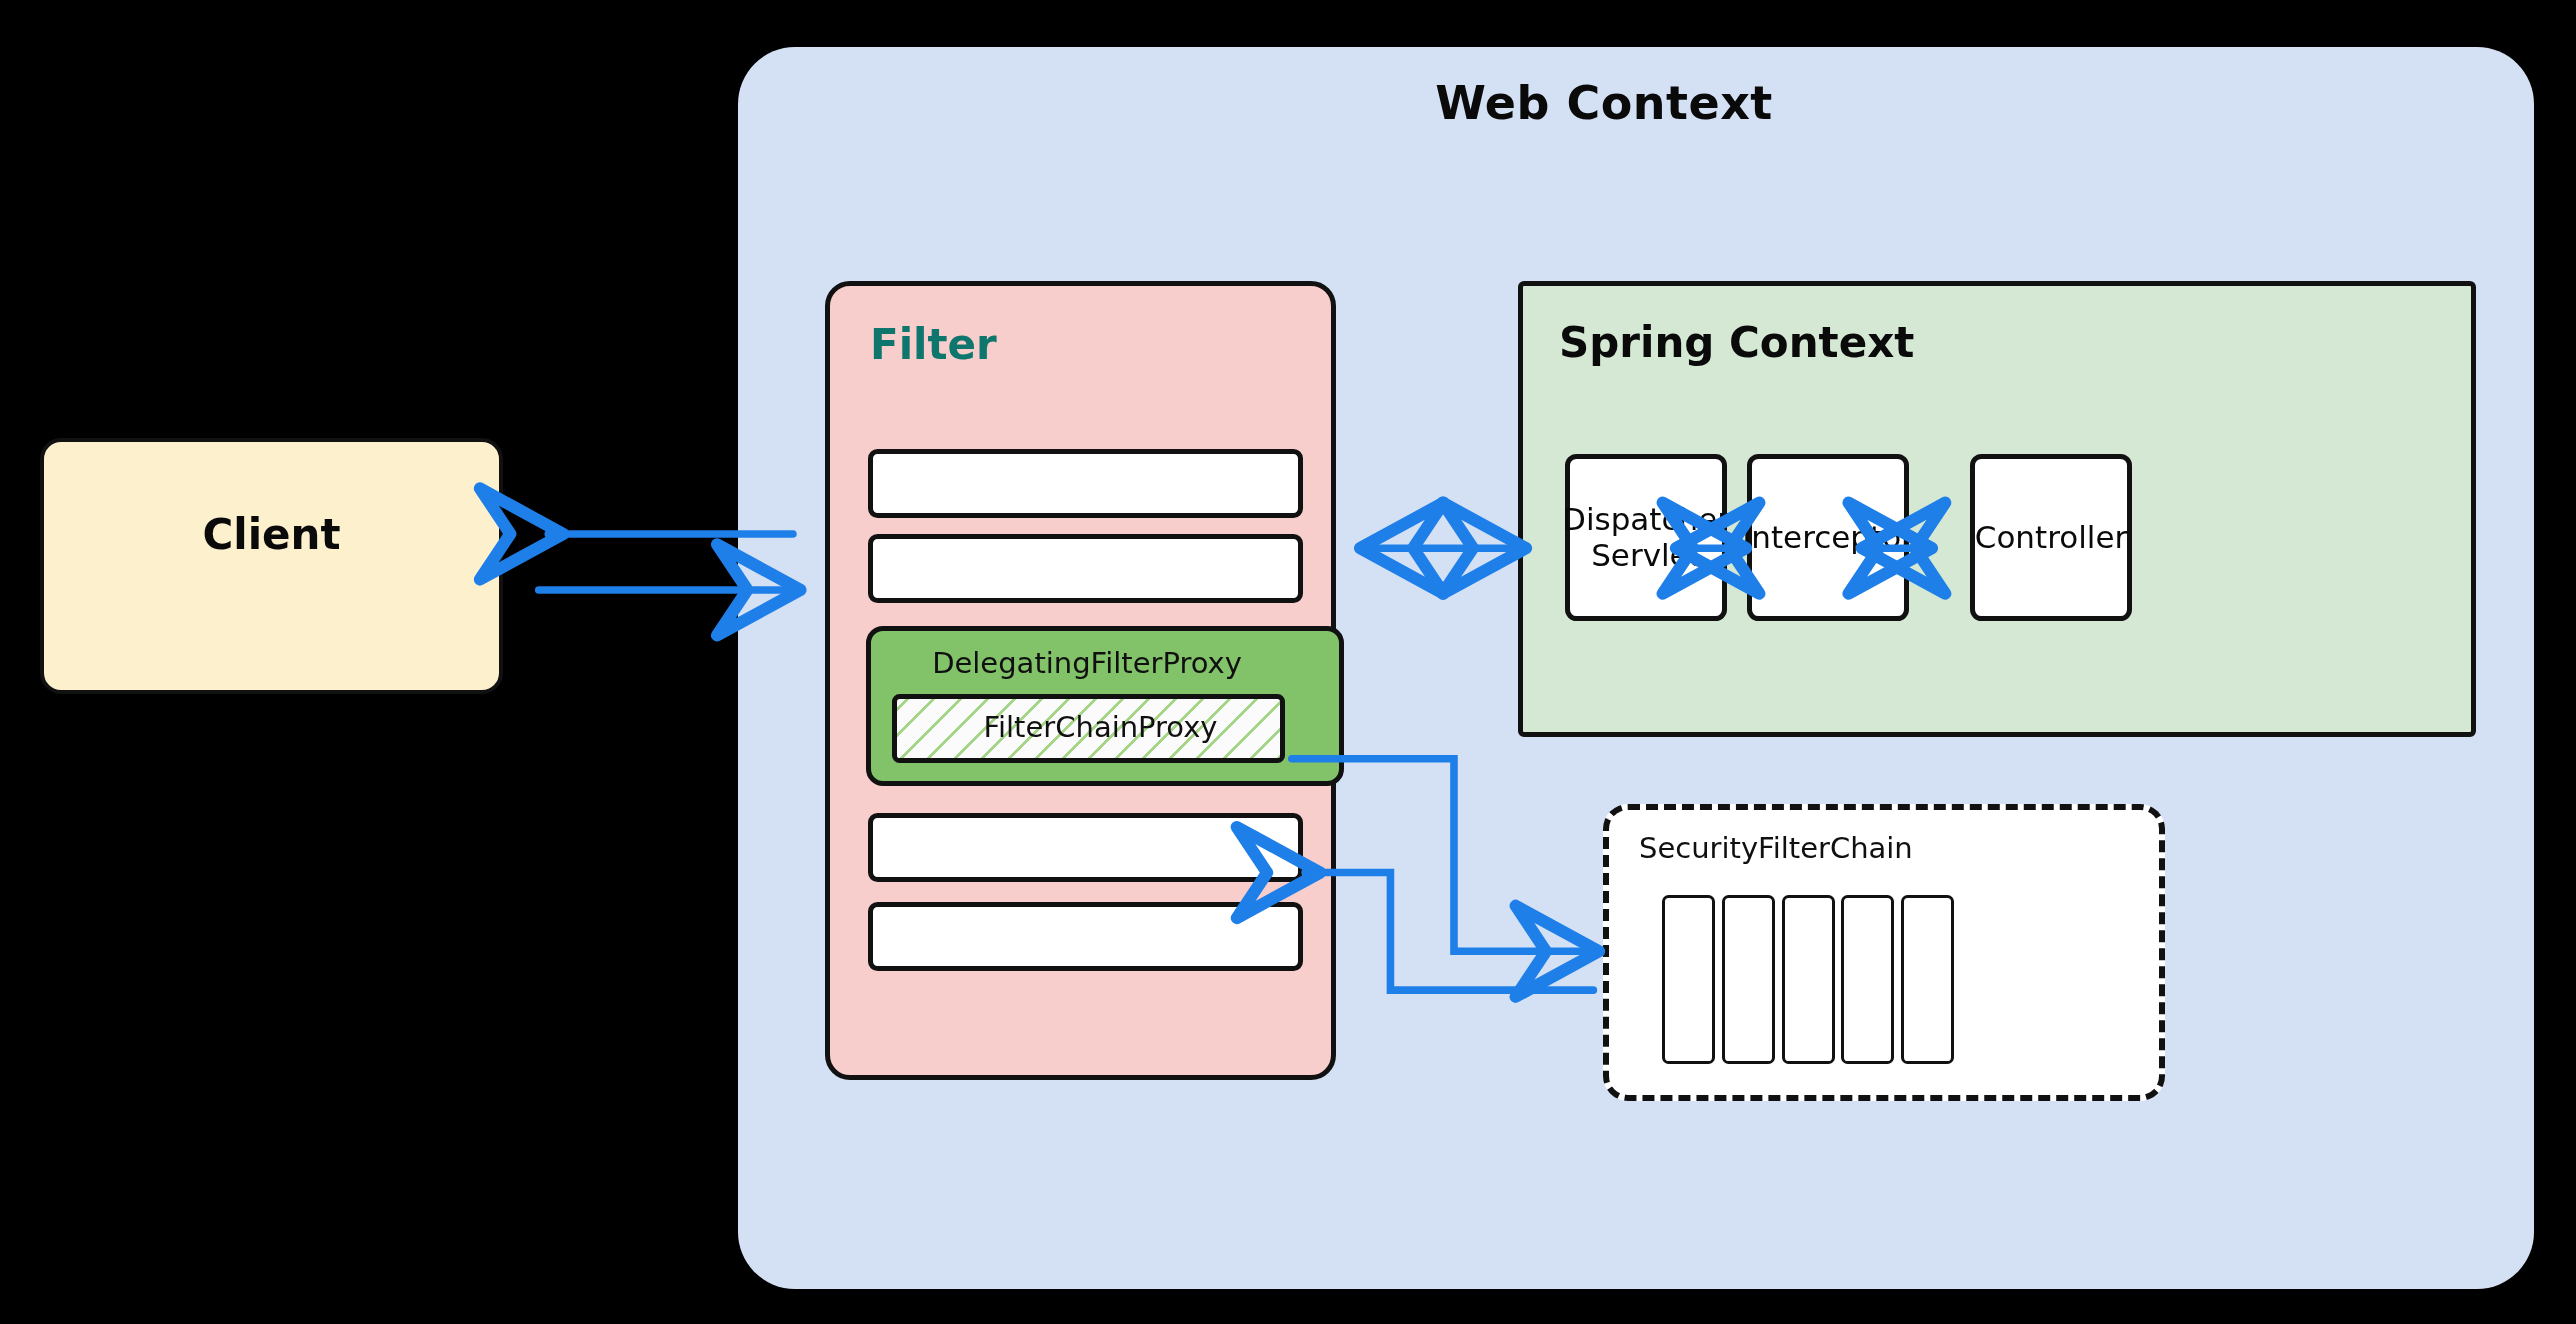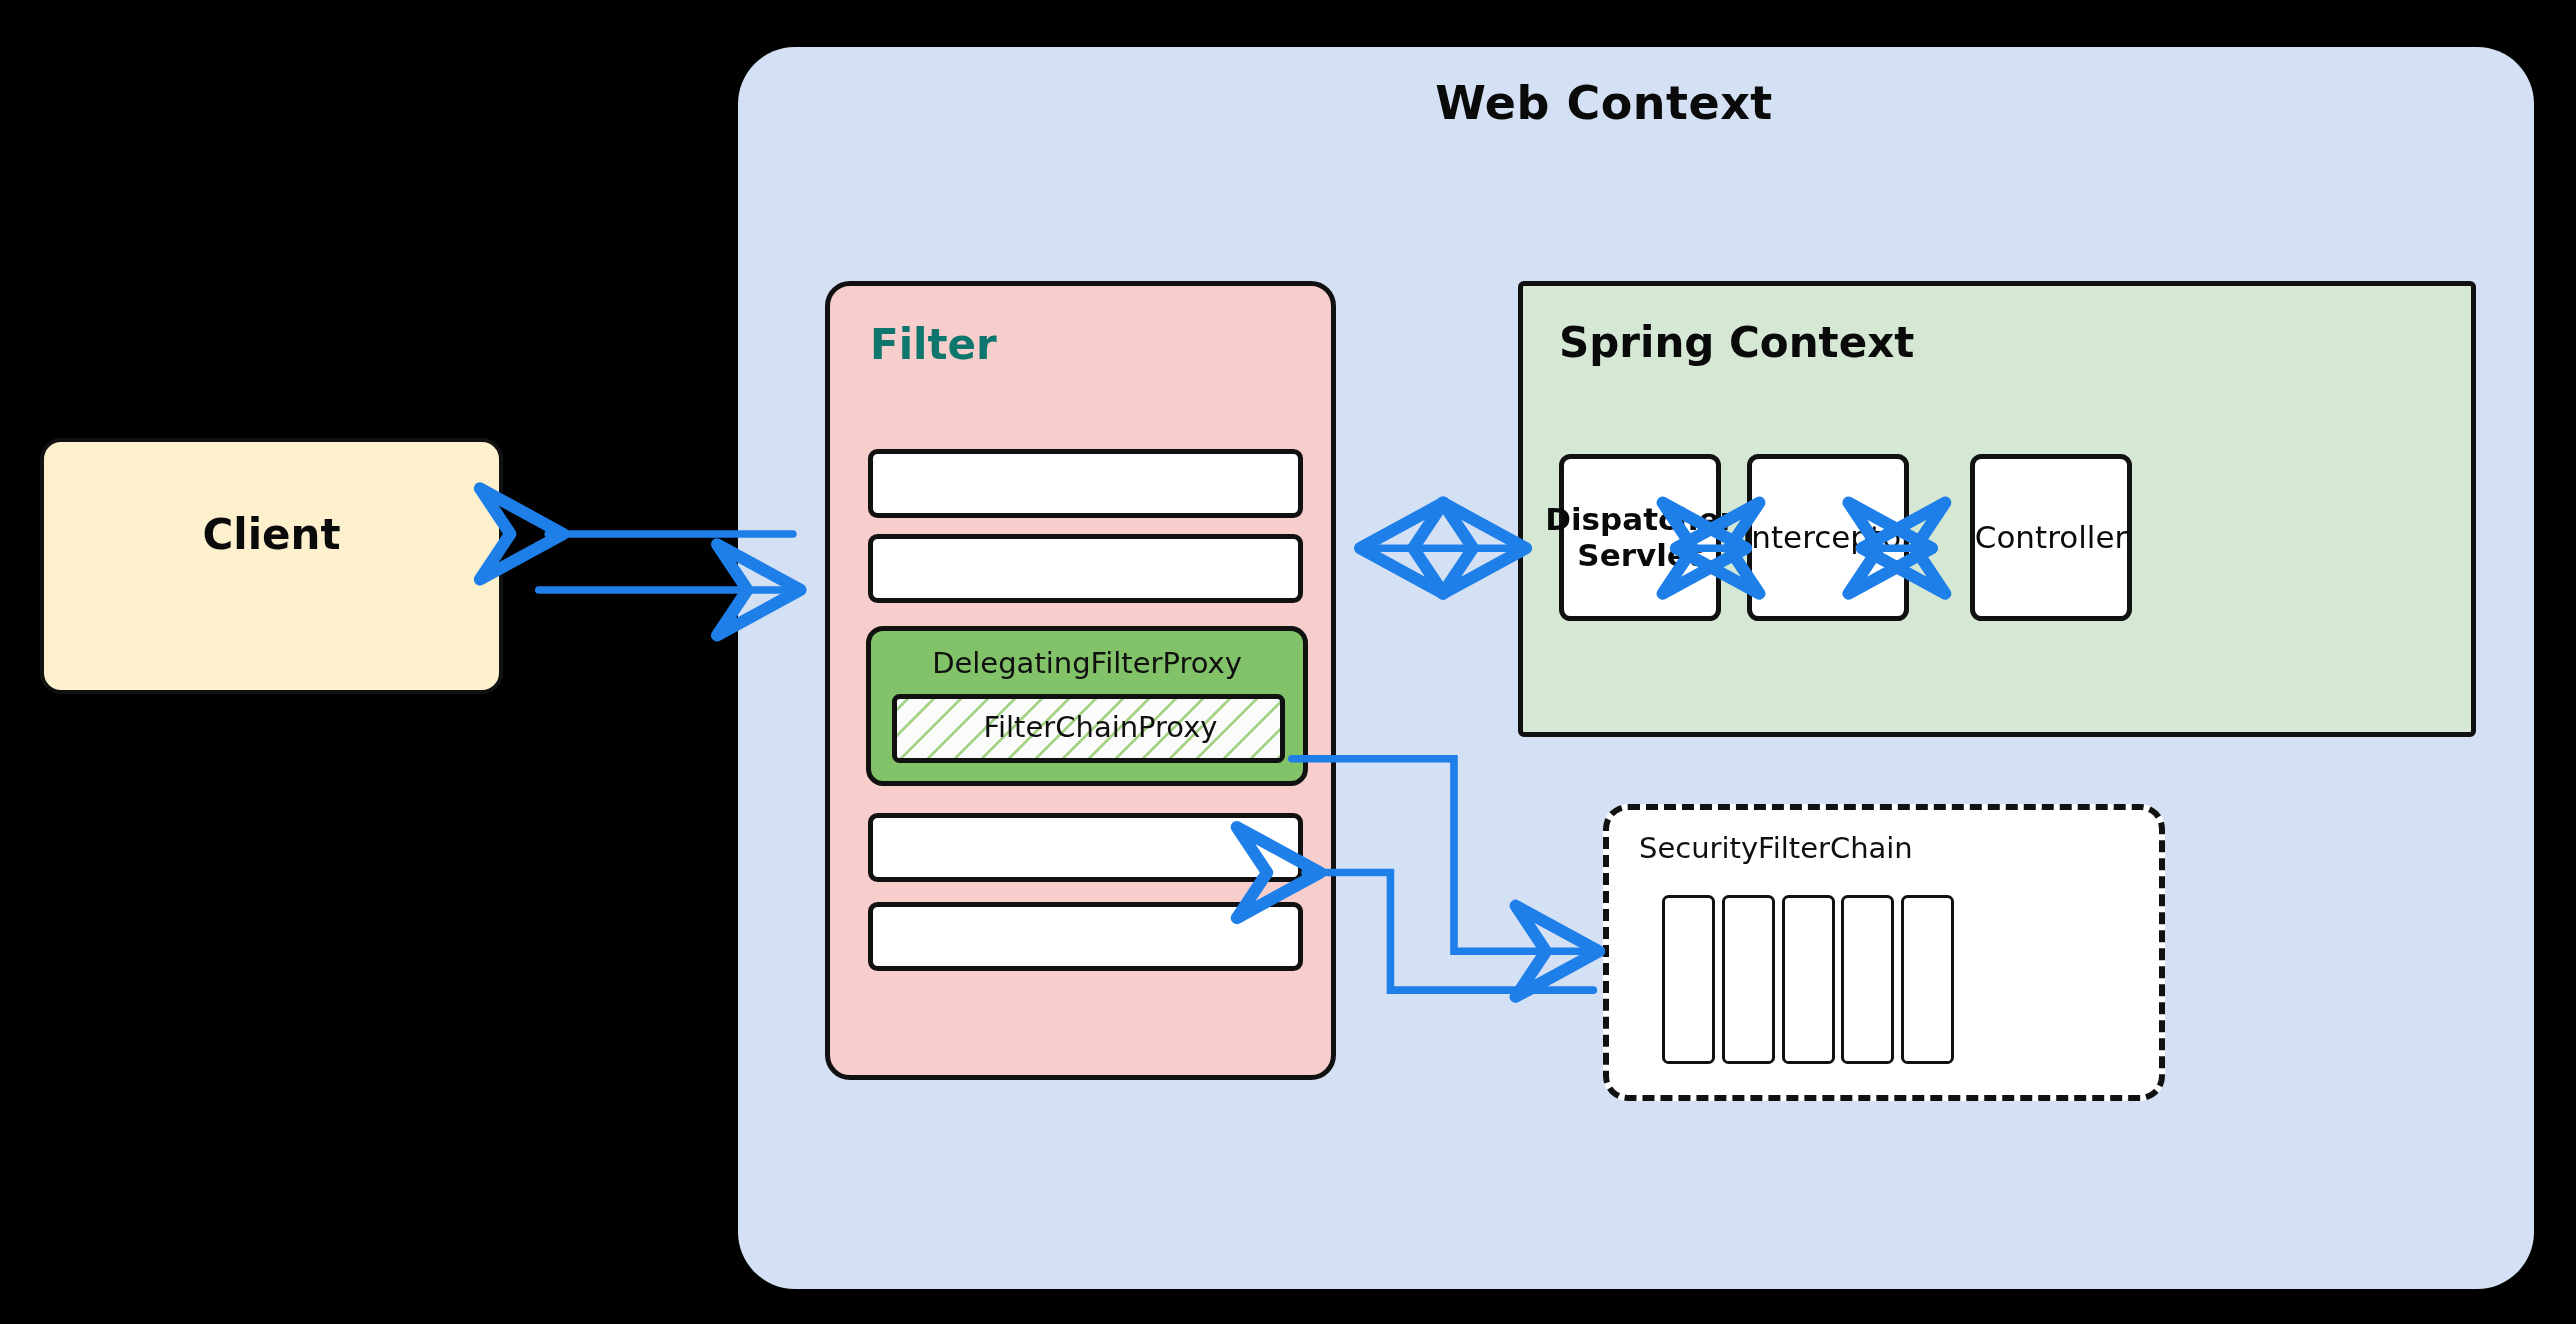--- a/index.html
+++ b/index.html
@@ -62,20 +62,21 @@
   #filter-bar-2{top:248px;}
   #filter-bar-4{top:527px;}
   #filter-bar-5{top:616px;}
 
   
   #dfp{
     left:36px;top:340px;width:432px;height:150px;
     background:#82c36a;
     border:5.7px solid #111;
     border-radius:17px;
+    padding-left:36px;
   }
   #dfp-label{
     left:0;top:15px;width:432px;text-align:center;
     font-size:29px;color:#101010;
     font-family:"DejaVu Sans", sans-serif;
   }
   #fcp{
     left:21px;top:63px;width:383px;height:59px;
     background:#fbfbfb;
     border:5.7px solid #111;
@@ -107,21 +108,21 @@
   }
   .sc-node{
     top:168px;height:157px;
     background:#ffffff;
     border:5.7px solid #111;
     border-radius:11.4px;
     display:flex;align-items:center;justify-content:center;
     text-align:center;
     font-size:31px;line-height:1.15;color:#0a0a0a;
   }
-  #node-dispatcher{left:36px;width:152px;font-weight:bold;}
+  #node-dispatcher{left:42px;width:152px;}
   #node-interceptor{left:224px;width:152px;}
   #node-controller{left:410px;width:152px;margin-left:37px;}
 
   
   #sfc{
     left:1603px;top:804px;width:550px;height:285px;
     background:#ffffff;
     border:6.6px dashed #111;
     border-radius:25px;
   }

